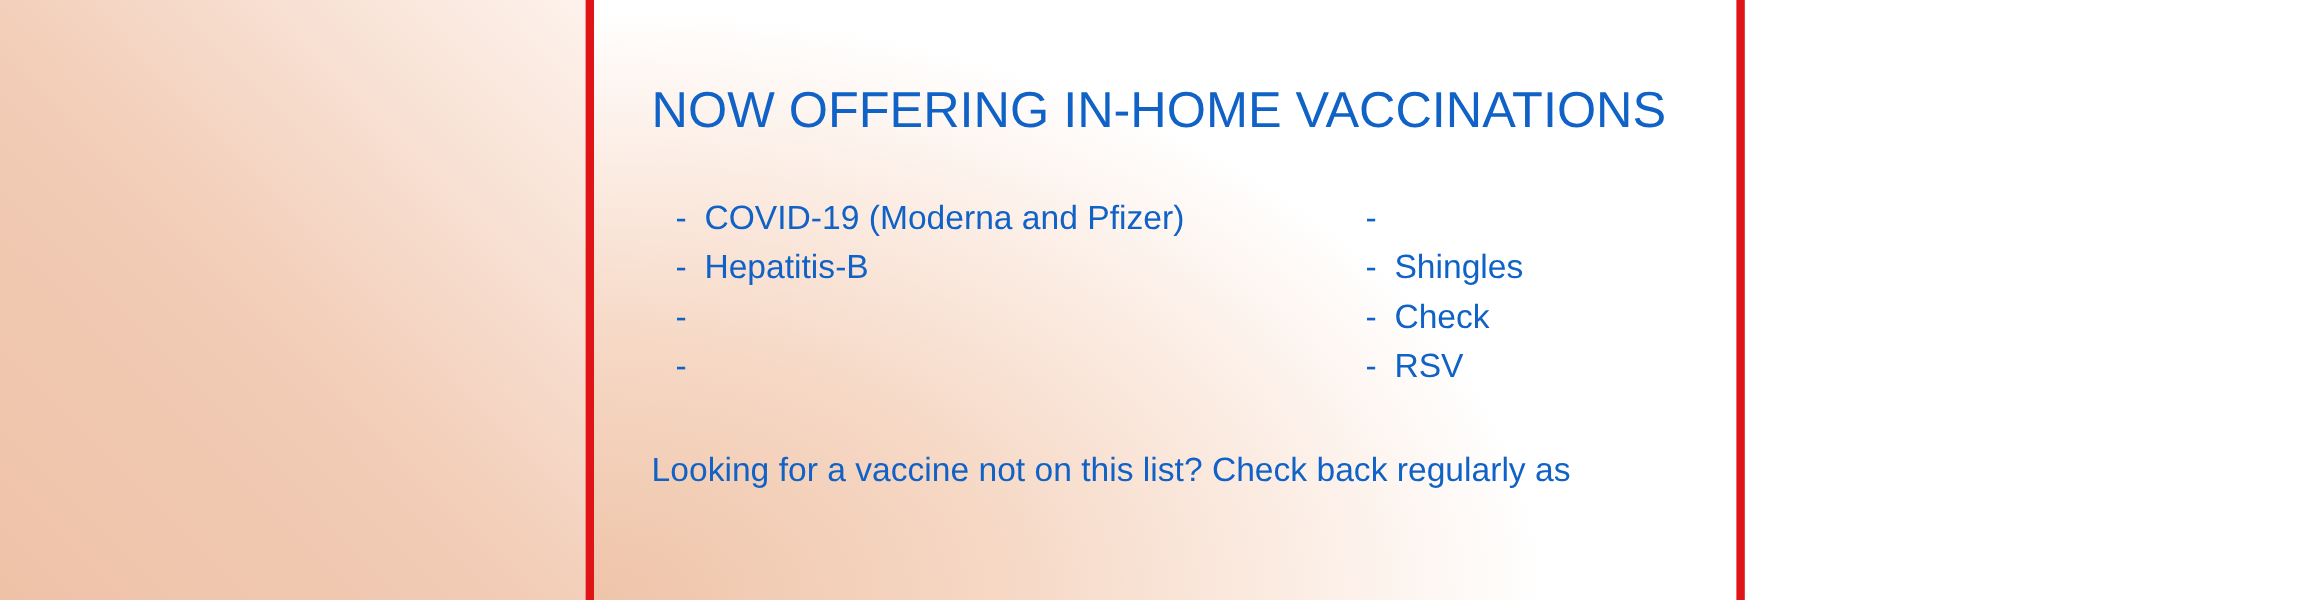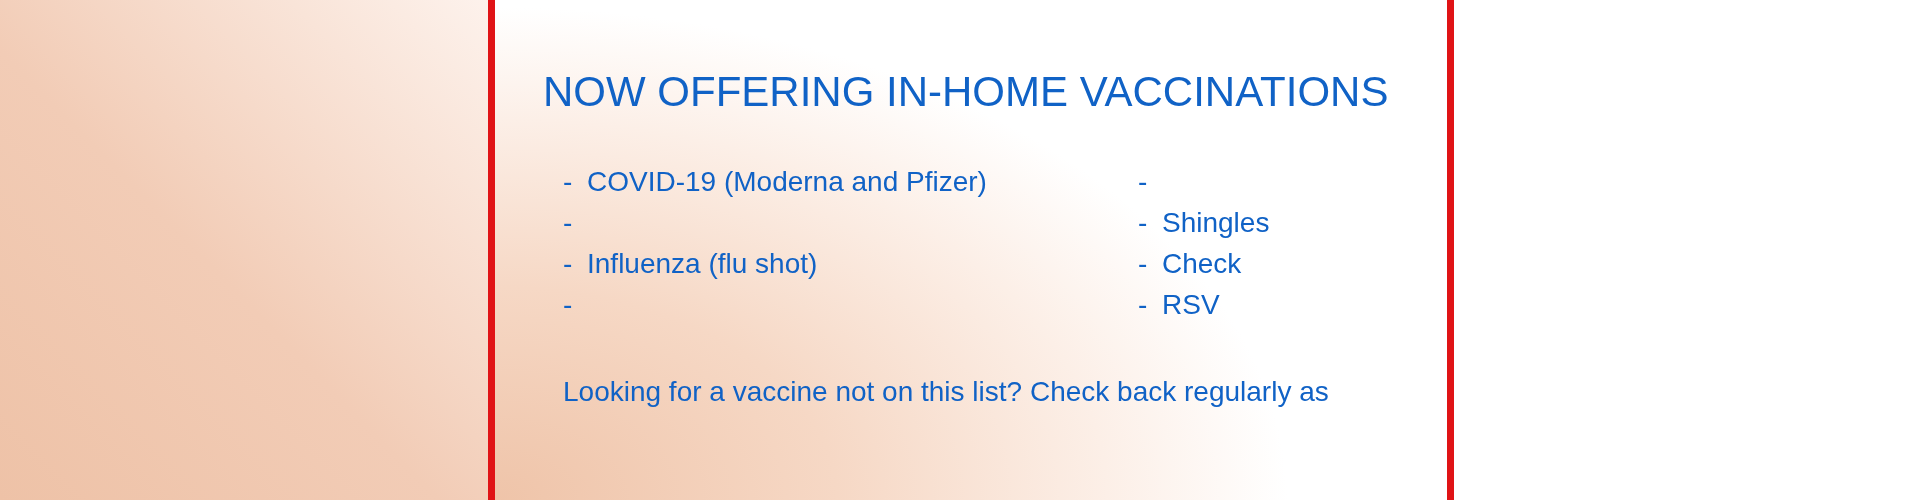--- a/index.html
+++ b/index.html
@@ -77,43 +77,42 @@
   .vlist li { display: flex; white-space: nowrap; }
   .dash { flex: 0 0 24px; width: 24px; }
 
   .note {
     position: absolute;
     left: 48px; top: 372px;
     color: var(--blue);
     font-size: 28px;
     line-height: 39px;
     white-space: nowrap;
-    margin-left: 20px;
   }
 </style>
 </head>
 <body>
 
 <div class="stage">
   <div class="bg-left"></div>
 
   <div class="card">
     <h1 class="title">NOW OFFERING IN-HOME VACCINATIONS</h1>
 
     <ul class="vlist left">
         <li>
           <span class="dash">-</span>
           <span>COVID-19 (Moderna and Pfizer)</span>
         </li>
         <li>
           <span class="dash">-</span>
+          <span>Hepatitis-B</span>
         </li>
         <li>
           <span class="dash">-</span>
-          <span>Influenza (flu shot)</span>
         </li>
         <li>
           <span class="dash">-</span>
         </li>
       </ul>
 
     <ul class="vlist right">
         <li>
           <span class="dash">-</span>
         </li>

